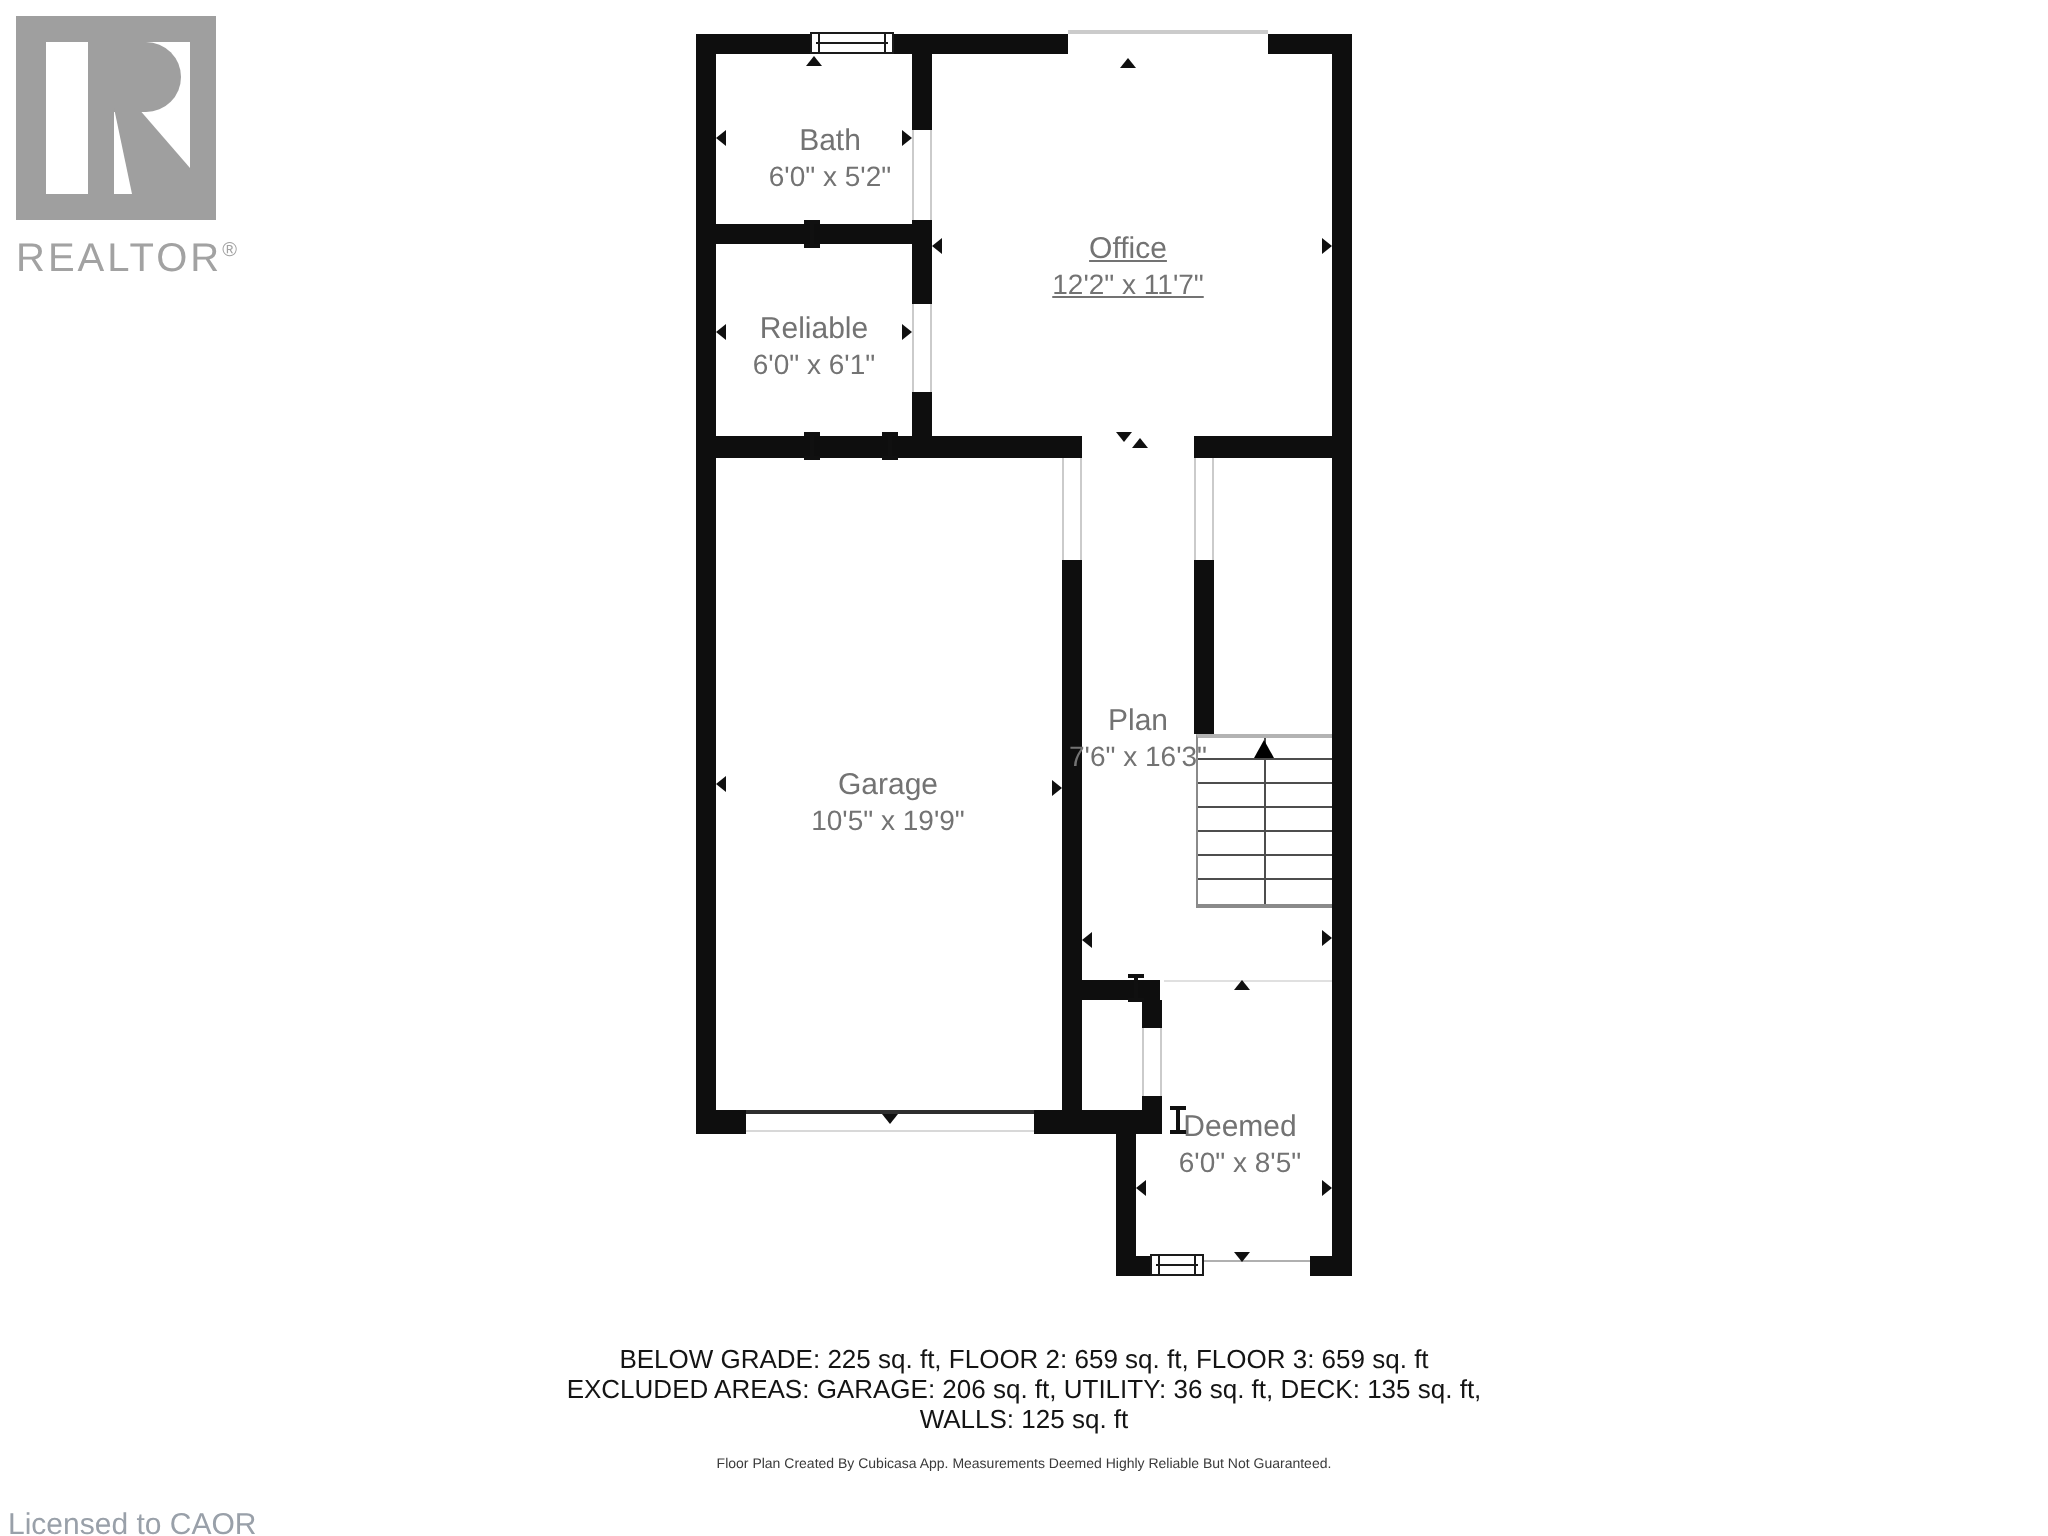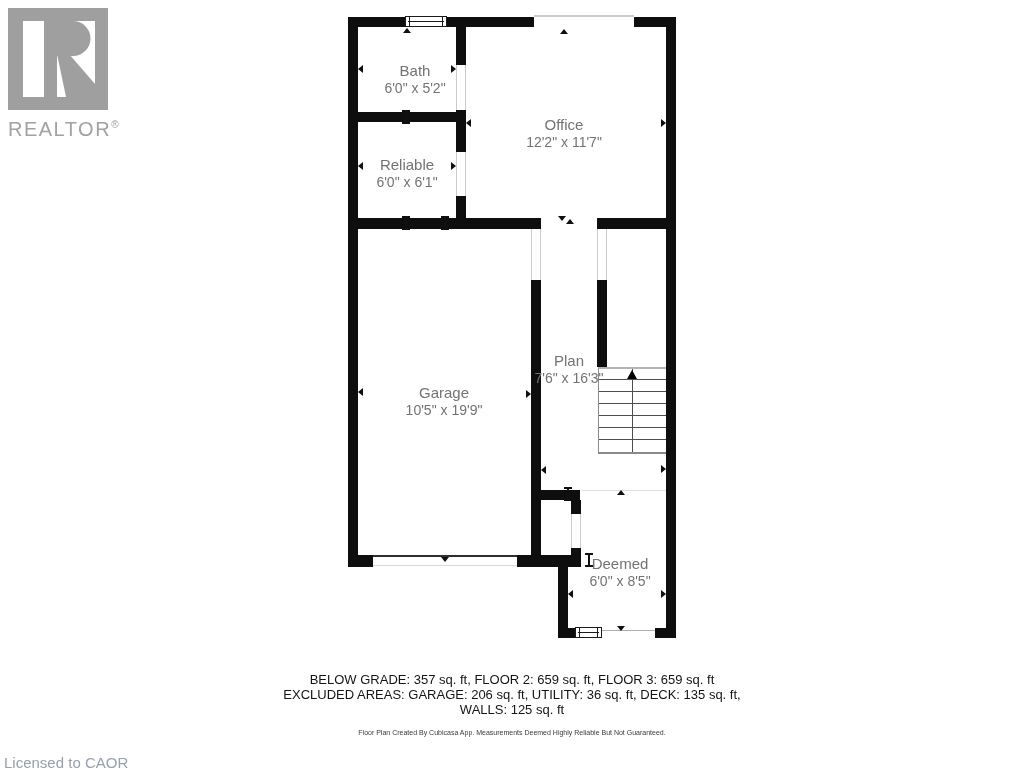--- a/index.html
+++ b/index.html
@@ -140,21 +140,21 @@
         <div class="cap-r"></div>
         <div class="mid"></div>
       </div>
     <div class="tl" style="left:602px;top:630px;width:53px;height:1px;background:#b0b0b0;"></div>
     <div class="w" style="left:655px;top:628px;width:21px;height:10px;"></div>
 
     <div class="room-label" style="left:415px;top:62px;">
       <div class="room-name">Bath</div>
       <div class="room-dims">6'0" x 5'2"</div>
     </div>
-    <div class="room-label" style="left:564px;top:116px;">
+    <div class="room-label" style="left:564px;top:116px;text-decoration:underline;">
       <div class="room-name">Office</div>
       <div class="room-dims">12'2" x 11'7"</div>
     </div>
     <div class="room-label" style="left:407px;top:156px;">
       <div class="room-name">Reliable</div>
       <div class="room-dims">6'0" x 6'1"</div>
     </div>
     <div class="room-label" style="left:444px;top:384px;">
       <div class="room-name">Garage</div>
       <div class="room-dims">10'5" x 19'9"</div>
@@ -189,20 +189,20 @@
     <div class="tk tk-d" style="left:441px;top:557px;"></div>
 
     <div class="tick-i" style="left:405px;top:110px;"></div>
     <div class="tick-i" style="left:405px;top:216px;"></div>
     <div class="tick-i" style="left:444px;top:216px;"></div>
     <div class="tick-i" style="left:567px;top:487px;"></div>
     <div class="tick-i" style="left:588px;top:553px;"></div>
   </div>
 
   <div class="summary">
-    <div class="line">BELOW GRADE: 357 sq. ft, FLOOR 2: 659 sq. ft, FLOOR 3: 659 sq. ft</div>
+    <div class="line">BELOW GRADE: 225 sq. ft, FLOOR 2: 659 sq. ft, FLOOR 3: 659 sq. ft</div>
     <div class="line">EXCLUDED AREAS: GARAGE: 206 sq. ft, UTILITY: 36 sq. ft, DECK: 135 sq. ft,</div>
     <div class="line">WALLS: 125 sq. ft</div>
     <div class="disclaimer">Floor Plan Created By Cubicasa App. Measurements Deemed Highly Reliable But Not Guaranteed.</div>
   </div>
 
   <div class="watermark">Licensed to CAOR</div>
 </div>
 
 </body></html>

